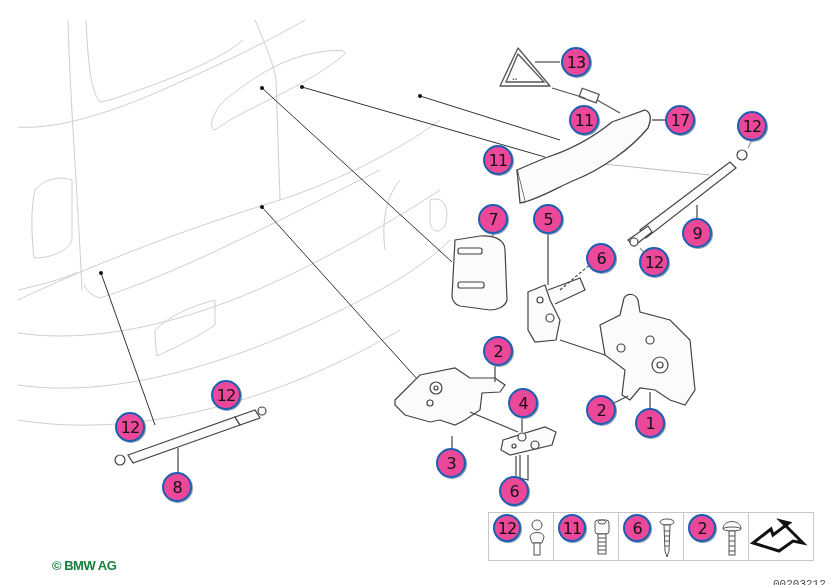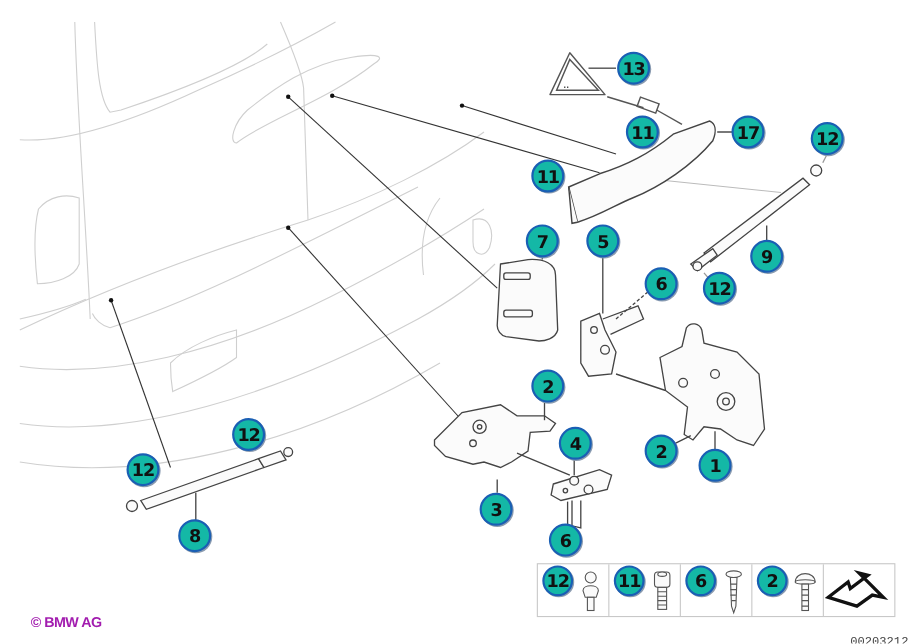--- a/index.html
+++ b/index.html
@@ -1,23 +1,23 @@
 <!DOCTYPE html>
 <html><head>
 <meta charset="utf-8">
 <style>
   html, body { margin: 0; padding: 0; background: #ffffff; }
   body { width: 835px; height: 585px; position: relative; overflow: hidden; font-family: "DejaVu Sans", sans-serif; }
   #stage { position: absolute; left: 0; top: 0; width: 835px; height: 585px; }
   .callout { position: absolute; width: 30px; height: 30px; margin-left: -15px; margin-top: -15px;
-    border-radius: 50%; border: 2px solid #1a5fb4; background: #14b8a6; box-sizing: border-box;
+    border-radius: 50%; border: 2px solid #1a5fb4; background: #ec4899; box-sizing: border-box;
     display: flex; align-items: center; justify-content: center;
     font-family: "DejaVu Sans", sans-serif; font-size: 16px; color: #111; letter-spacing: -1px;
-    box-shadow: 1px 1px 0 #8a9bb0; font-weight: bold; }
-  .copyright { position: absolute; left: 28px; top: 558px; font-family: "Liberation Sans", sans-serif; font-weight: bold; font-size: 13px; color: #a21caf; letter-spacing: -0.5px; }
+    box-shadow: 1px 1px 0 #8a9bb0; }
+  .copyright { position: absolute; left: 52px; top: 558px; font-family: "Liberation Sans", sans-serif; font-weight: bold; font-size: 13px; color: #15803d; letter-spacing: -0.5px; }
   .docnum { position: absolute; left: 773px; top: 578px; font-family: Liberation Mono, monospace; font-size: 11px; color: #444; }
   .legend { position: absolute; left: 488px; top: 512px; width: 324px; height: 47px; border: 1px solid #c8c8c8; display: flex; background: #fff; }
   .legend-cell { position: relative; flex: 1; border-right: 1px solid #c8c8c8; }
   .legend-cell:last-child { border-right: none; }
   .legend-cell .callout { left: 18px; top: 15px; margin: 0; position: absolute; width: 28px; height: 28px; transform: translate(-50%, -50%); }
 </style>
 </head>
 <body>
 
 <div id="stage">

